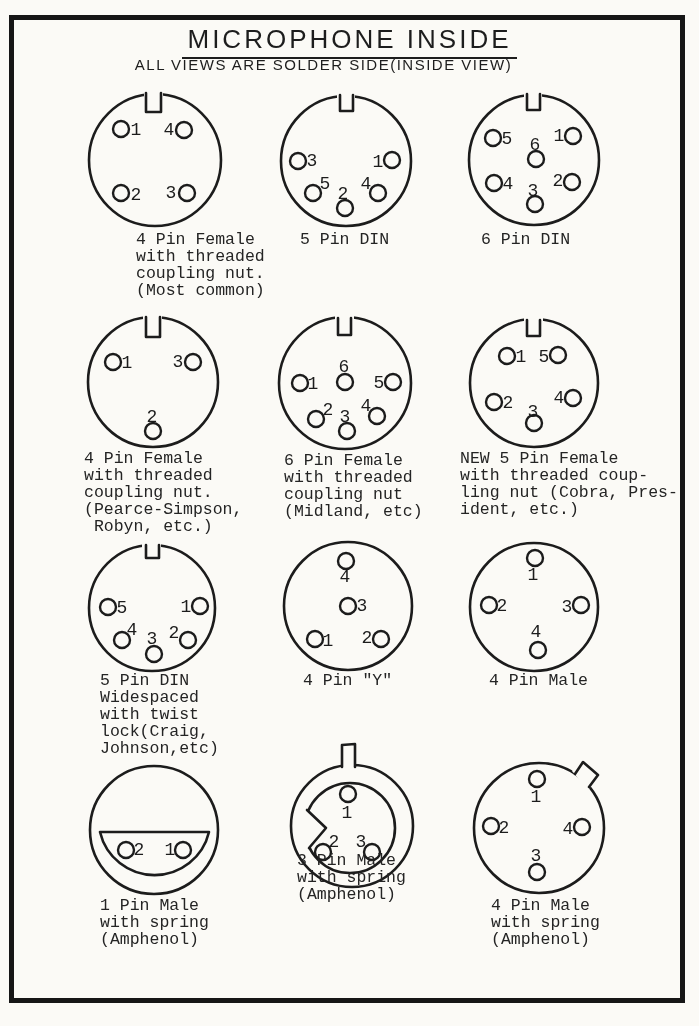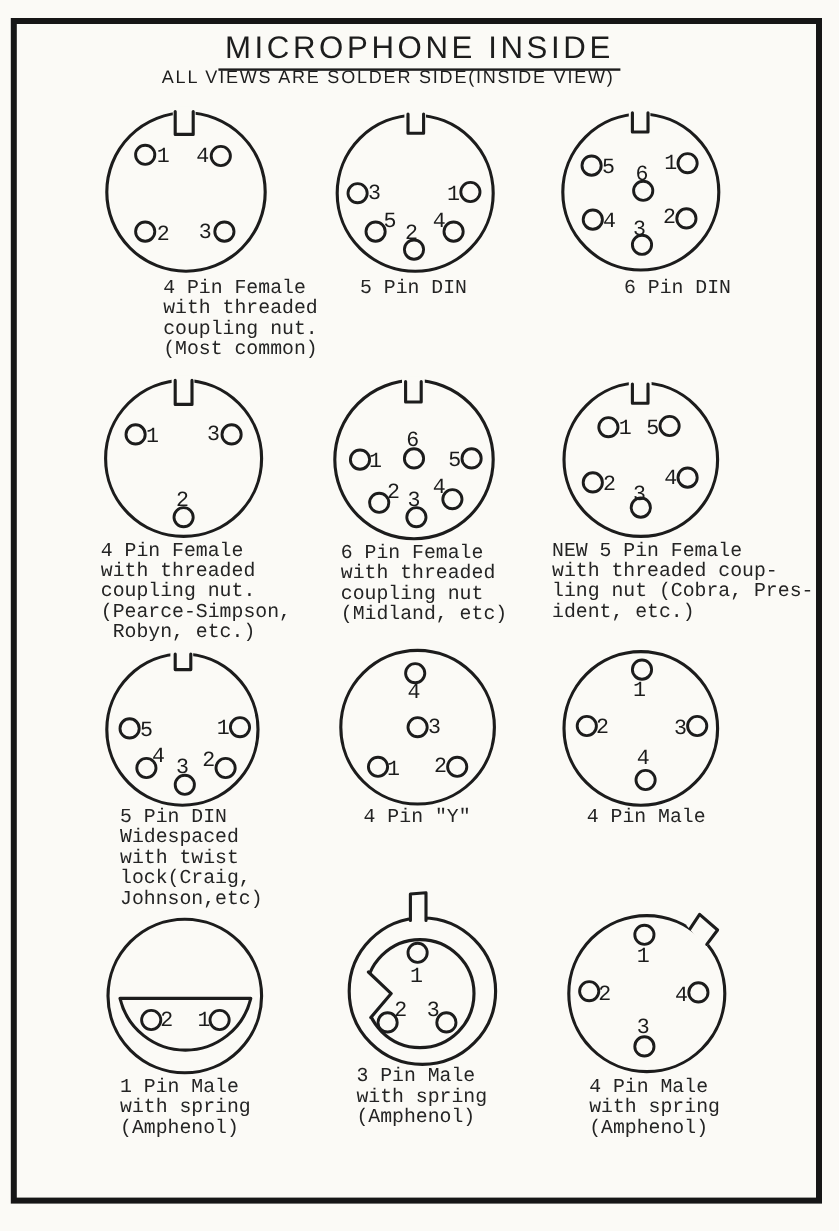--- a/index.html
+++ b/index.html
@@ -206,21 +206,21 @@
         <circle cx="537" cy="872" r="8" class="pin"></circle>
         <text x="536" y="861" class="pinlabel">3</text>
       </g>
     </svg>
   <div id="captions">
       <div class="caption" style="left: 88px; top: 231px; margin-left: 48px;">4 Pin Female
 with threaded
 coupling nut.
 (Most common)</div>
       <div class="caption" style="left: 300px; top: 231px;">5 Pin DIN</div>
-      <div class="caption" style="left: 520px; top: 231px;">6 Pin DIN</div>
+      <div class="caption" style="left: 481px; top: 231px;">6 Pin DIN</div>
       <div class="caption" style="left: 84px; top: 450px;">4 Pin Female
 with threaded
 coupling nut.
 (Pearce-Simpson,
  Robyn, etc.)</div>
       <div class="caption" style="left: 284px; top: 452px;">6 Pin Female
 with threaded
 coupling nut
 (Midland, etc)</div>
       <div class="caption" style="left: 446px; top: 450px; margin-left: 14px;">NEW 5 Pin Female
@@ -230,20 +230,20 @@
       <div class="caption" style="left: 100px; top: 672px;">5 Pin DIN
 Widespaced
 with twist
 lock(Craig,
 Johnson,etc)</div>
       <div class="caption" style="left: 303px; top: 672px;">4 Pin "Y"</div>
       <div class="caption" style="left: 489px; top: 672px;">4 Pin Male</div>
       <div class="caption" style="left: 100px; top: 897px;">1 Pin Male
 with spring
 (Amphenol)</div>
-      <div class="caption" style="left: 297px; top: 888px;">3 Pin Male
+      <div class="caption" style="left: 297px; top: 852px;">3 Pin Male
 with spring
 (Amphenol)</div>
       <div class="caption" style="left: 491px; top: 897px;">4 Pin Male
 with spring
 (Amphenol)</div>
     </div>
 </div>
 
 </body></html>

